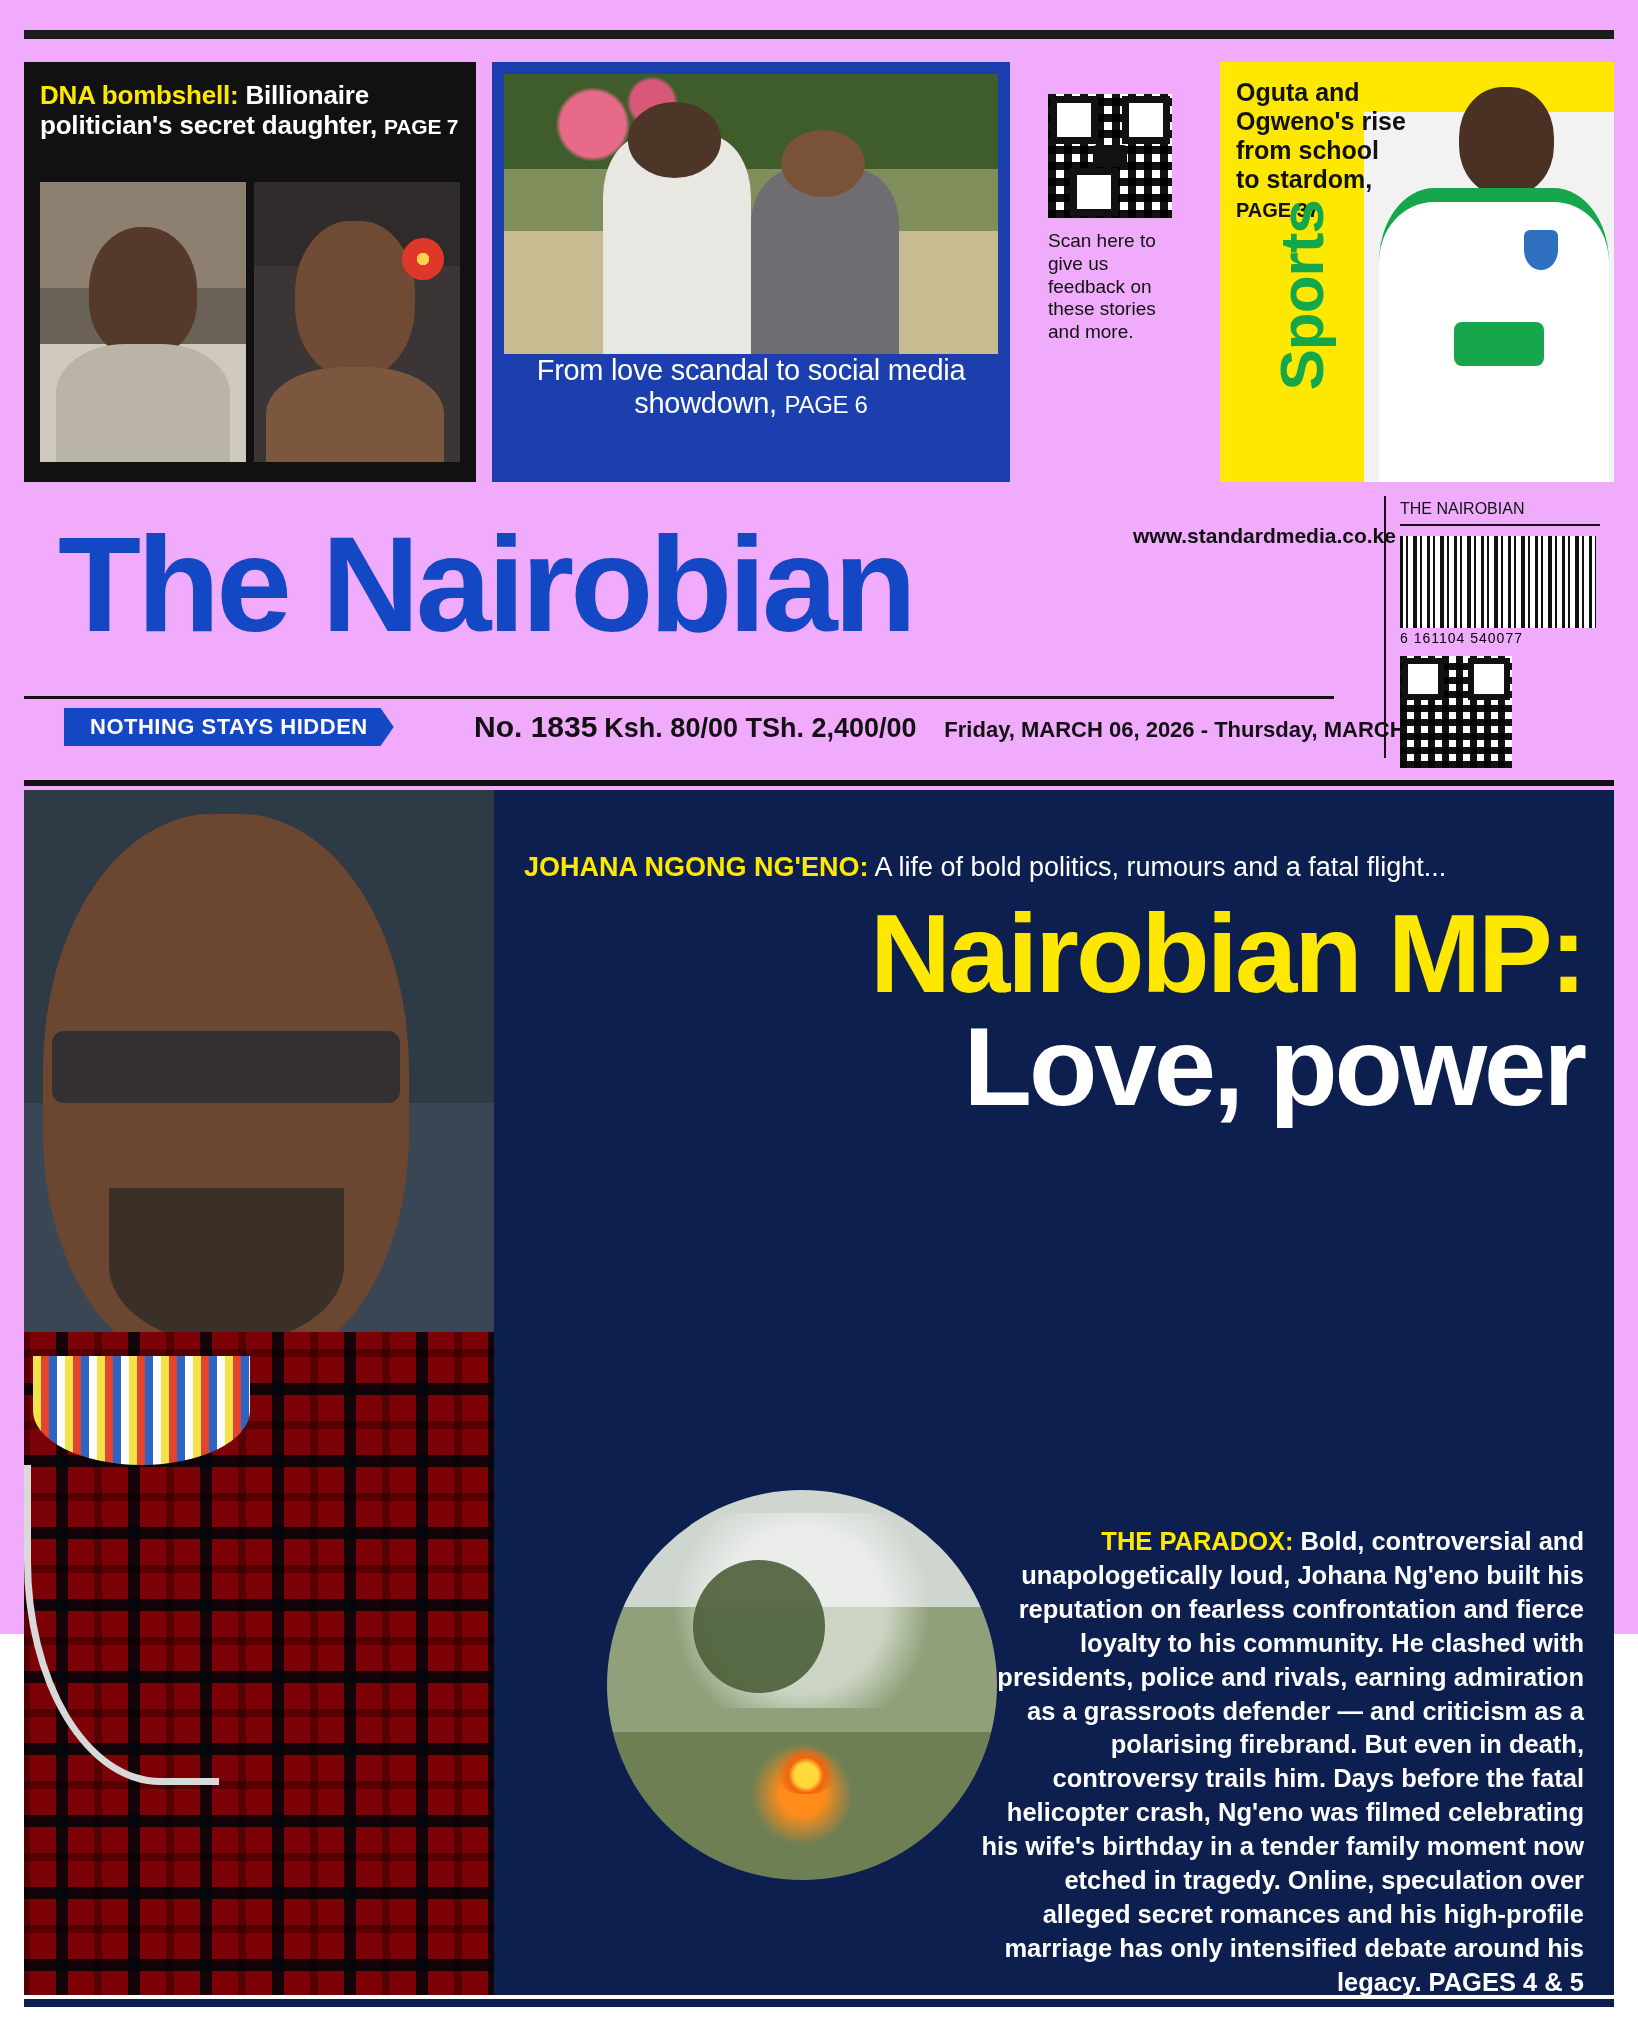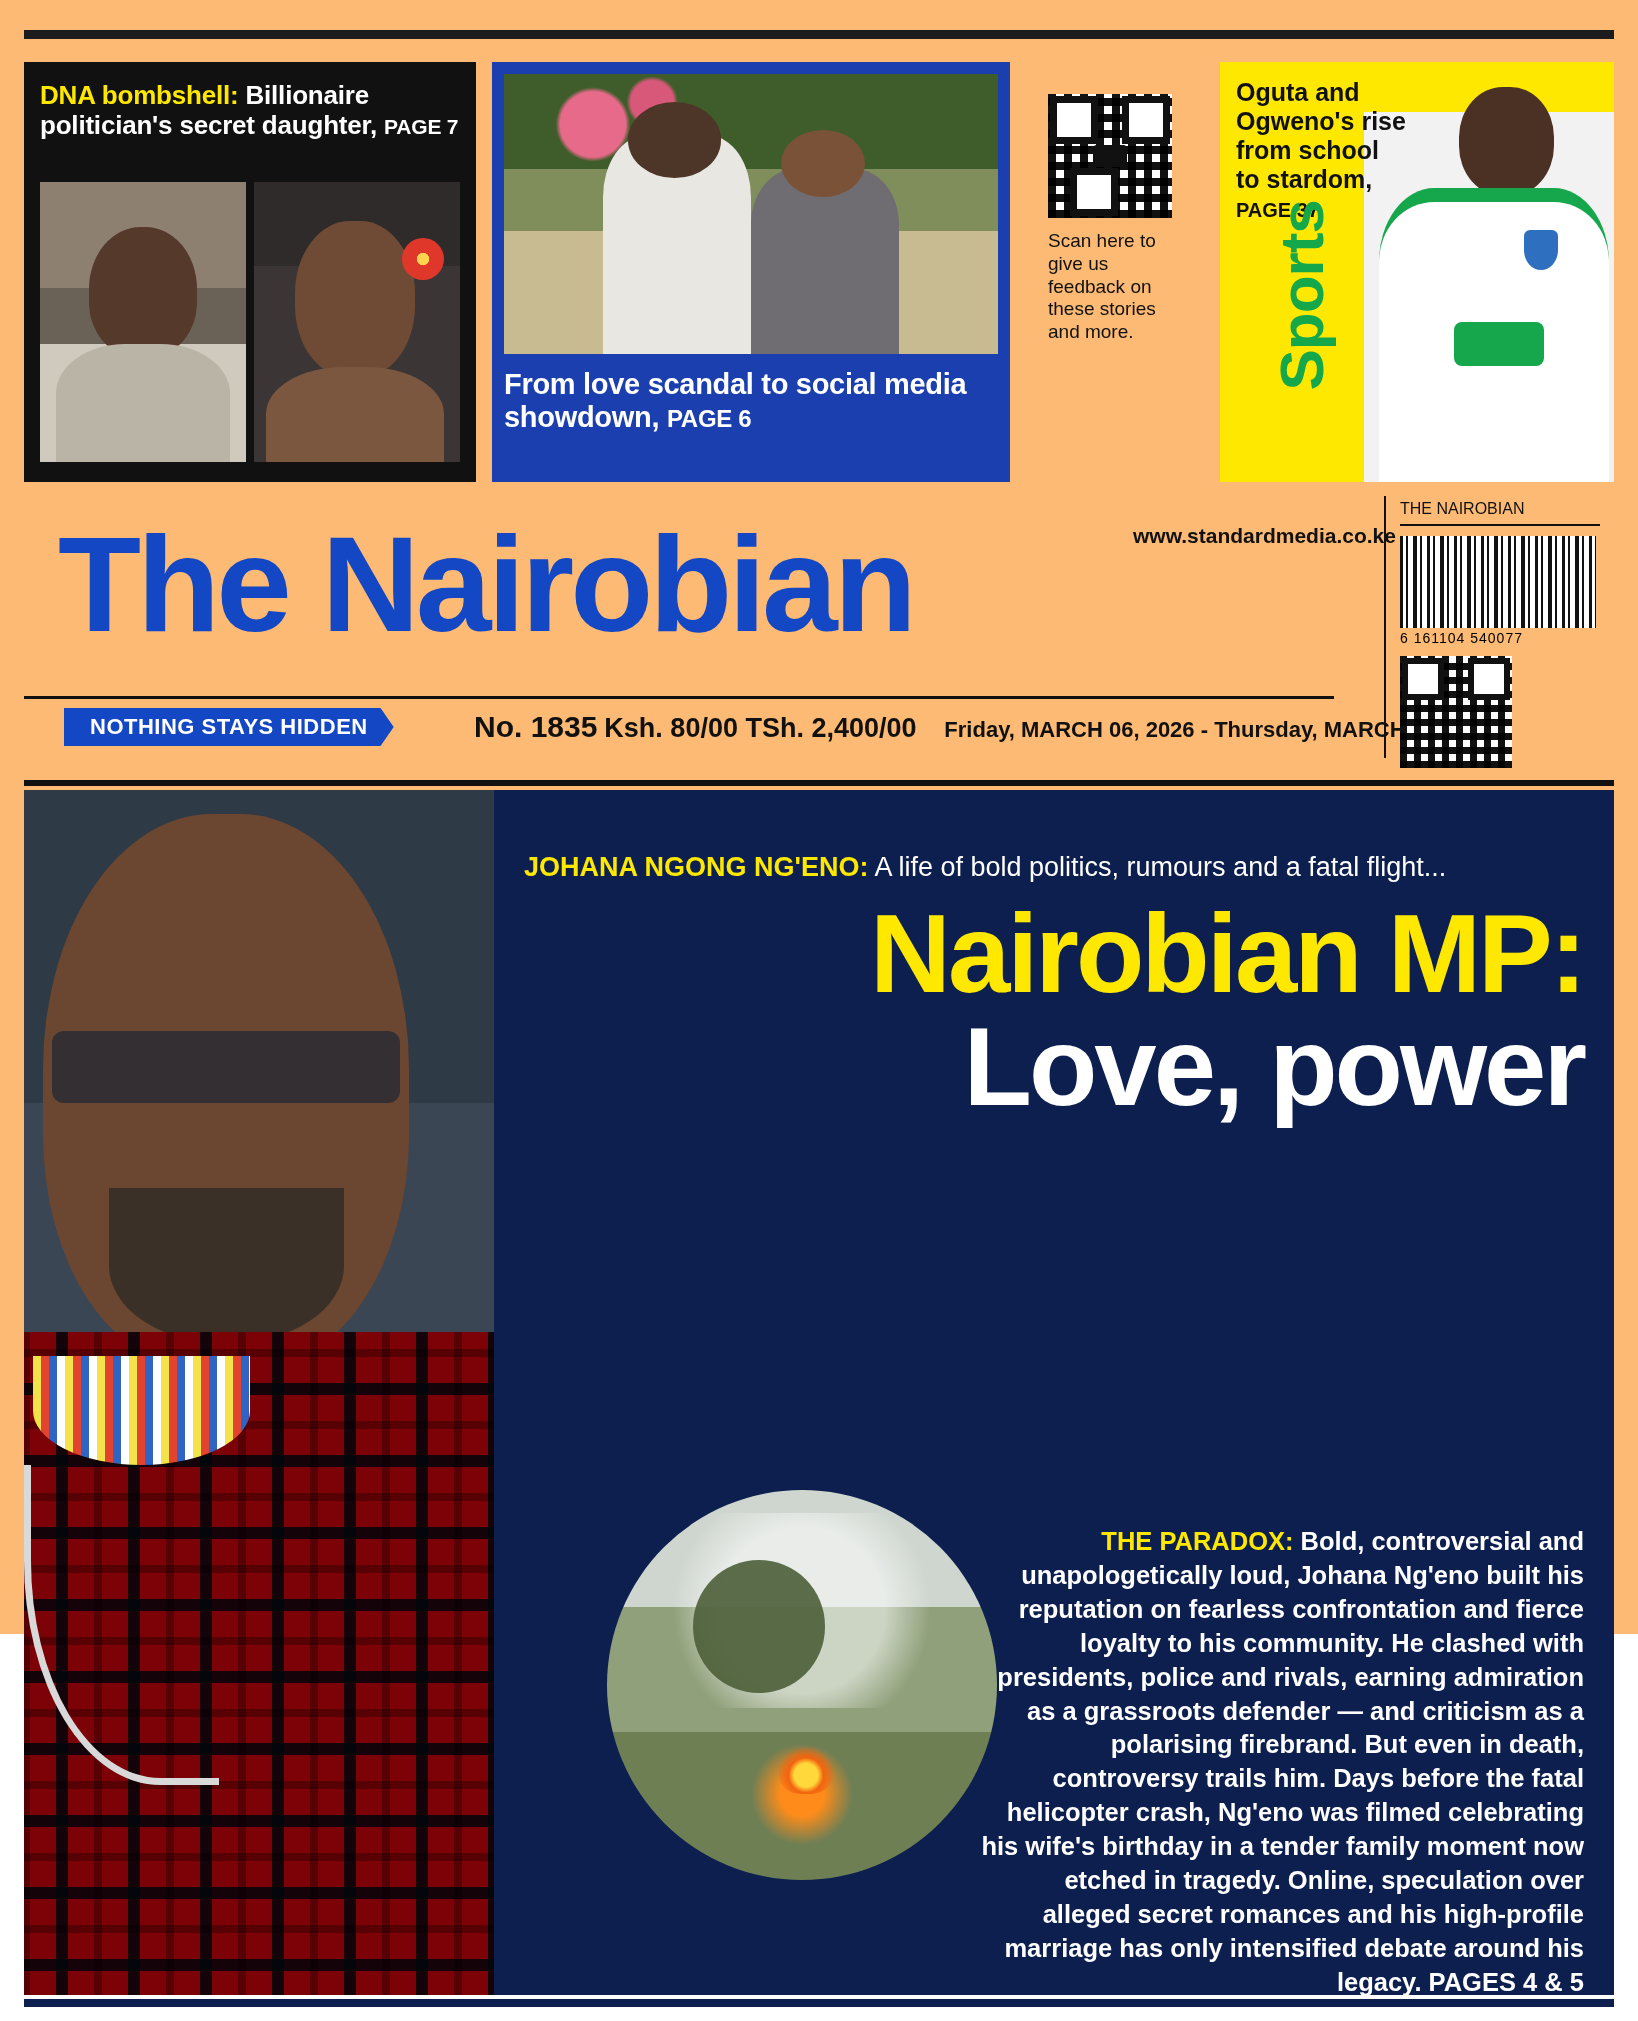--- a/index.html
+++ b/index.html
@@ -12,21 +12,21 @@
     height: 2021px;
     font-family: "Liberation Sans", sans-serif;
     position: relative;
     overflow: hidden;
   }
 
   .page {
     position: relative;
     width: 1638px;
     height: 1634px;
-    background: #fdba74;
+    background: #f0abfc;
     box-sizing: border-box;
   }
 
   
   .top-rule {
     position: absolute;
     left: 24px;
     top: 30px;
     width: 1590px;
     height: 9px;
@@ -188,24 +188,25 @@
     top: 20%;
     width: 17%;
     height: 24%;
     border-radius: 50%;
     background: #good;
     background: #7a5237;
   }
   .teaser-love .cap {
     color: #ffffff;
     font-size: 29px;
-    font-weight: bold;
+    font-weight: normal;
     line-height: 1.14;
-    margin-top: 14px;
+    margin-top: 0;
     letter-spacing: -0.3px;
+    text-align: center;
   }
   .teaser-love .cap .pg { font-size: 24px; }
 
   
   .teaser-qr {
     position: absolute;
     left: 1004px;
     top: 0;
     width: 186px;
     height: 420px;

